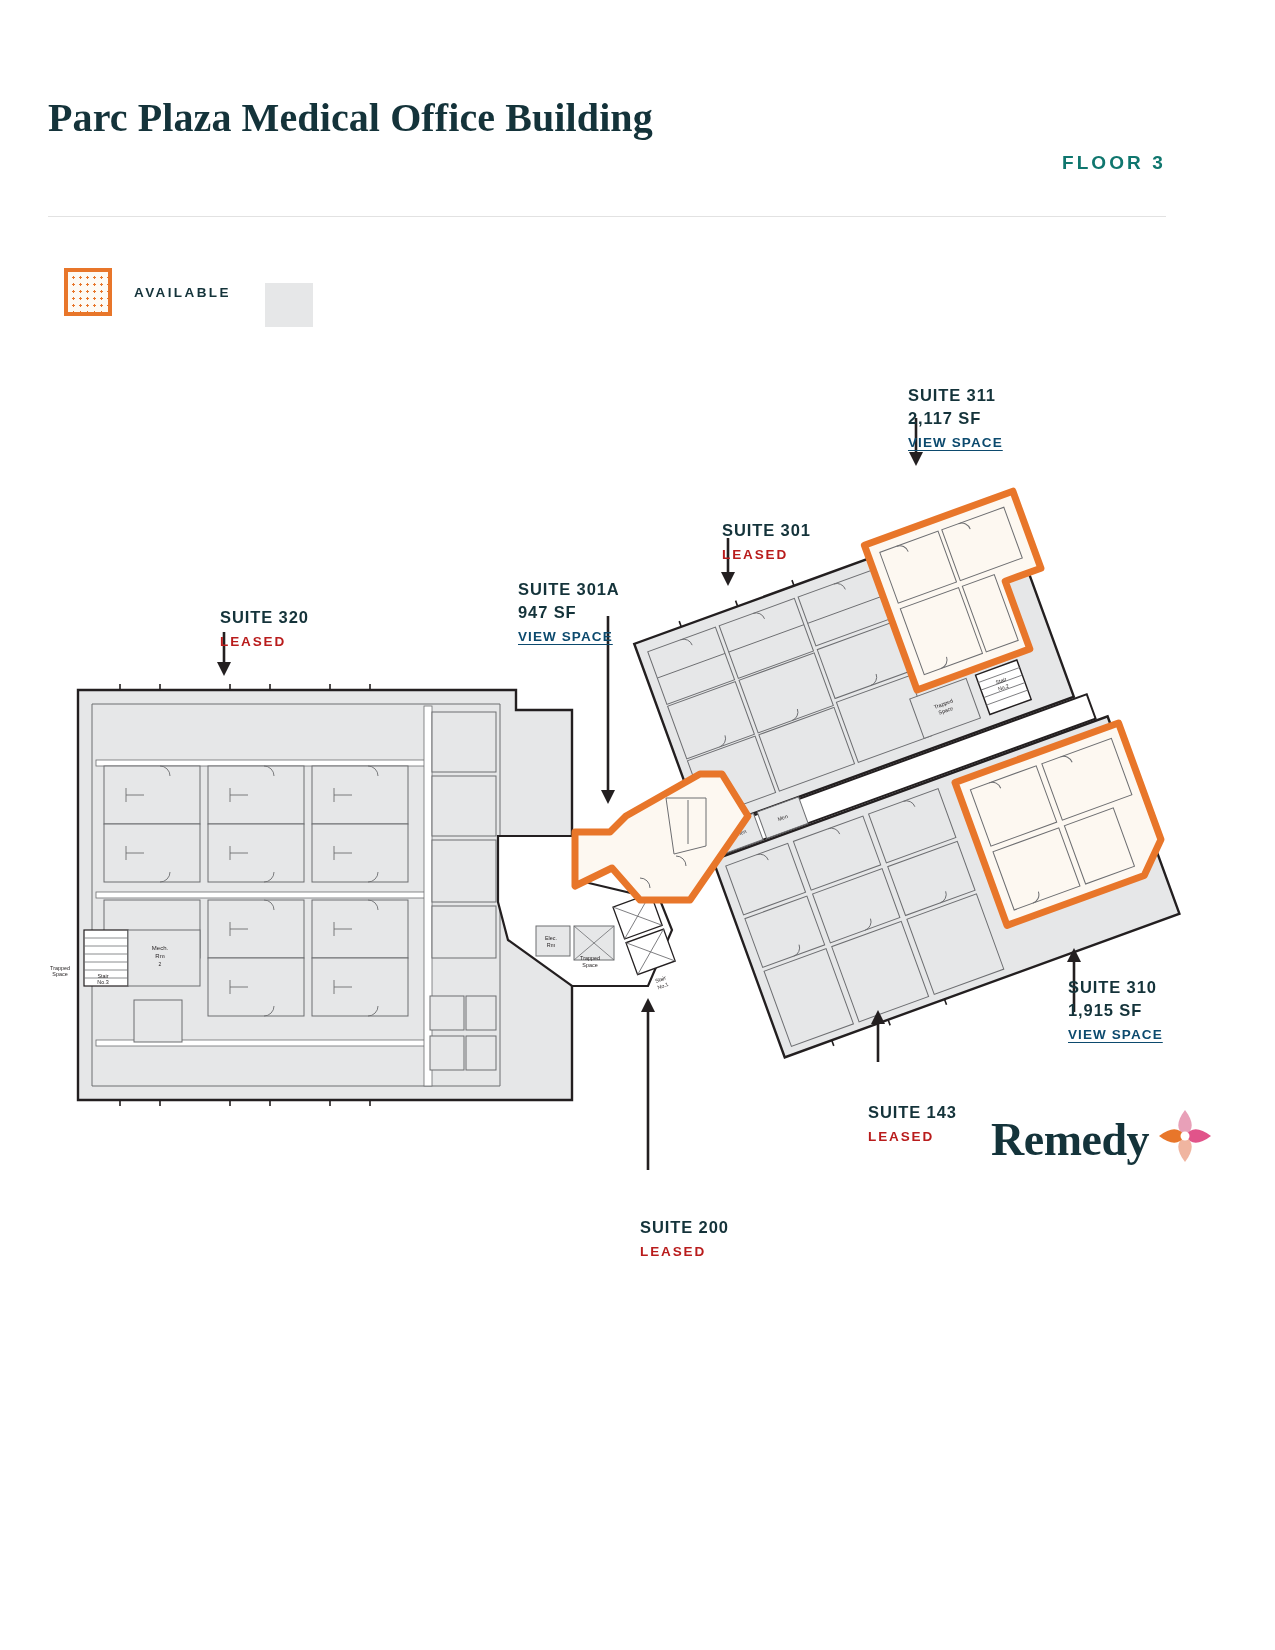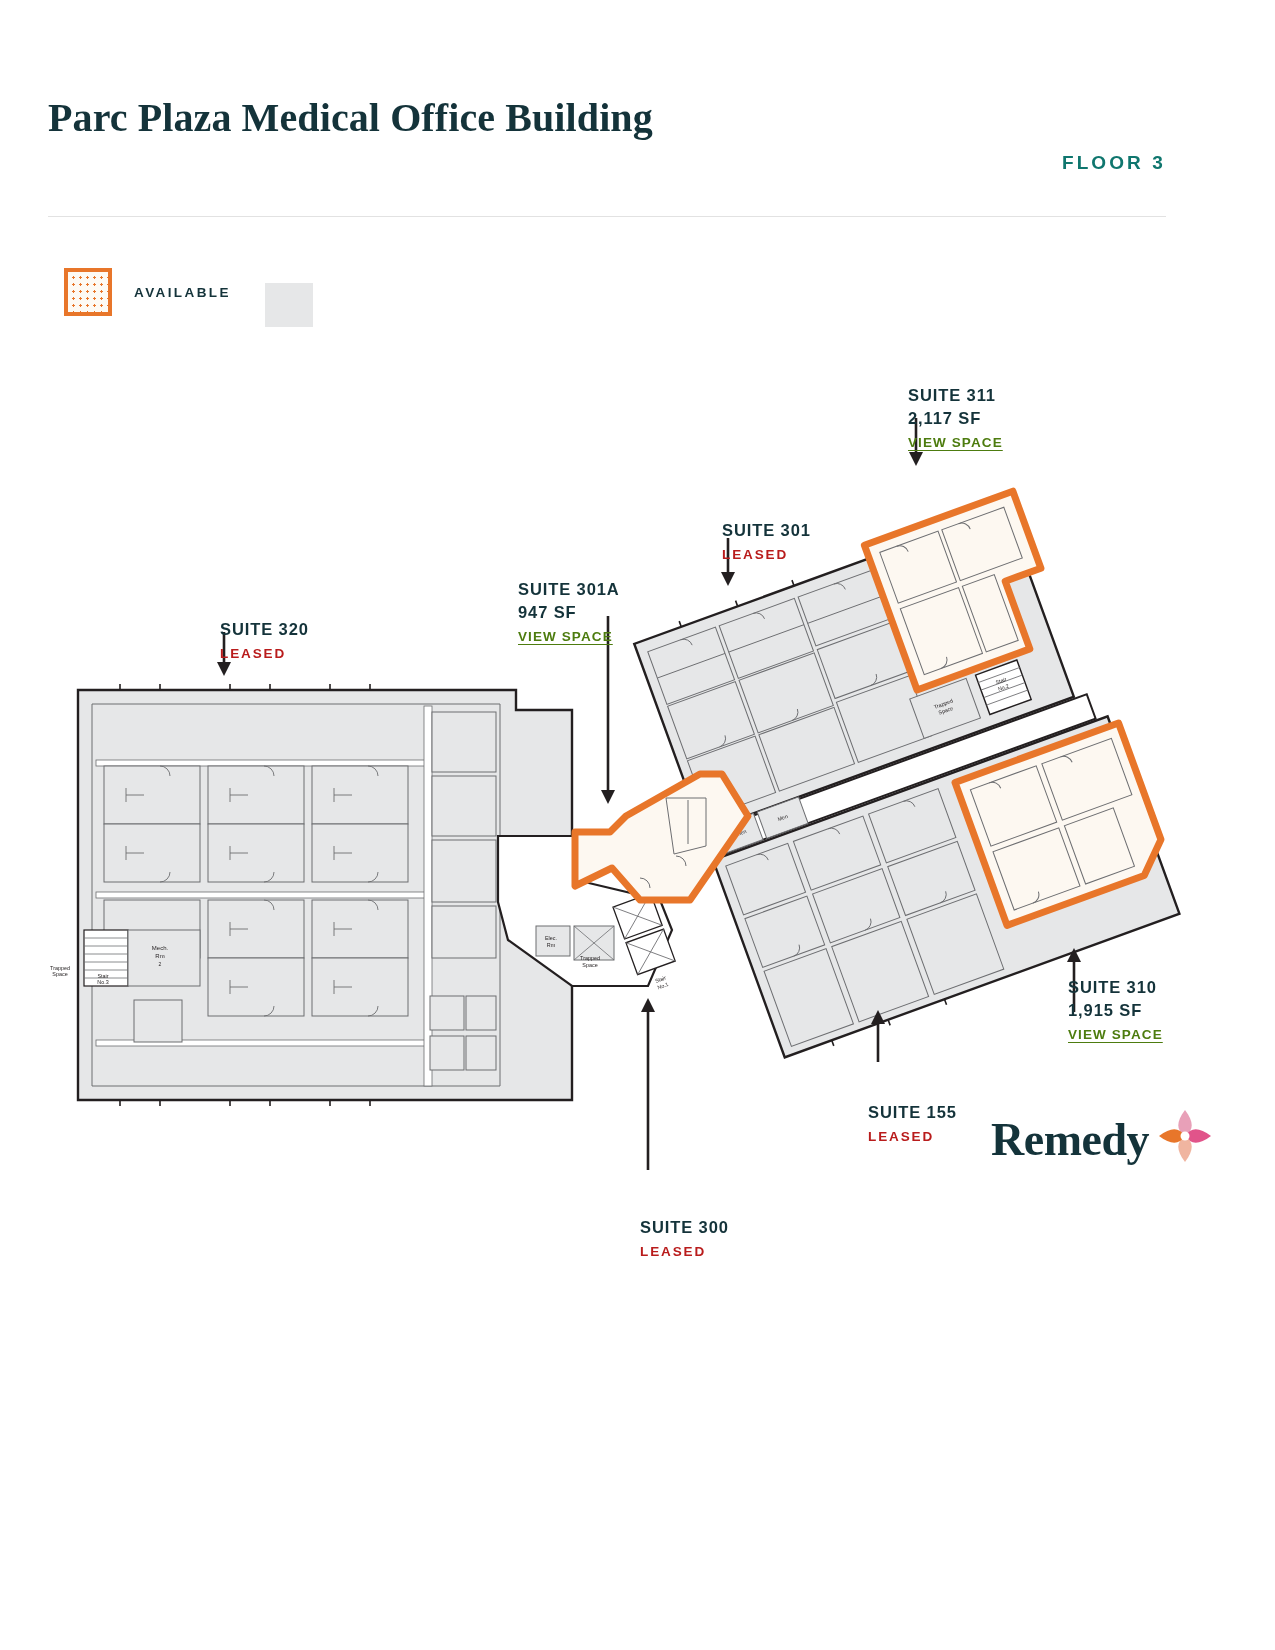--- a/index.html
+++ b/index.html
@@ -47,21 +47,21 @@
   .sw-leased {
     position: absolute; left: 265px; top: 283px;
     width: 48px; height: 44px; background: #e6e7e8;
   }
 
   
   .callout { position: absolute; margin-top: 36px; }
   .c-suite { font-size: 16.5px; font-weight: 700; color: #14333a; letter-spacing: .9px; white-space: nowrap; }
   .c-sf    { font-size: 16.5px; font-weight: 700; color: #14333a; letter-spacing: .9px; white-space: nowrap; margin-top: 4px;}
   .c-leased{ font-size: 13.5px; font-weight: 700; color: #b91c1c; letter-spacing: 1.9px; white-space: nowrap; margin-top: 7px;}
-  .c-link  { font-size: 13.5px; font-weight: 700; color: #4d7c0f; letter-spacing: 1.1px;
+  .c-link  { font-size: 13.5px; font-weight: 700; color: #0c4a6e; letter-spacing: 1.1px;
              white-space: nowrap; margin-top: 7px; text-decoration: underline;
              text-underline-offset: 3px; cursor: pointer; display:inline-block;}
 
   
   .arrows { position: absolute; left: 0; top: 0; width: 1275px; height: 1650px; pointer-events: none; }
 
   
   .plan { position: absolute; left: 0; top: 0; width: 1275px; height: 1650px; }
 
   
@@ -334,38 +334,38 @@
     <div class="c-suite">SUITE 301</div>
     <div class="c-leased">LEASED</div>
   </div>
 
   <div class="callout" style="left:518px; top:544px;">
     <div class="c-suite">SUITE 301A</div>
     <div class="c-sf">947 SF</div>
     <a class="c-link">VIEW SPACE</a>
   </div>
 
-  <div class="callout" style="left:220px; top:584px;">
+  <div class="callout" style="left:220px; top:572px;">
     <div class="c-suite">SUITE 320</div>
     <div class="c-leased">LEASED</div>
   </div>
 
   <div class="callout" style="left:1068px; top:942px;">
     <div class="c-suite">SUITE 310</div>
     <div class="c-sf">1,915 SF</div>
     <a class="c-link">VIEW SPACE</a>
   </div>
 
   <div class="callout" style="left:868px; top:1067px;">
-    <div class="c-suite">SUITE 155</div>
+    <div class="c-suite">SUITE 143</div>
     <div class="c-leased">LEASED</div>
   </div>
 
   <div class="callout" style="left:640px; top:1182px;">
-    <div class="c-suite">SUITE 300</div>
+    <div class="c-suite">SUITE 200</div>
     <div class="c-leased">LEASED</div>
   </div>
 
   <div class="logo">
     <div class="logo-word">Remedy</div>
     <svg class="logo-mark" width="64" height="64" viewBox="0 0 64 64">
       <g transform="translate(32,32)">
         <path d="M0,-26 C9,-14 9,-6 0,0 C-9,-6 -9,-14 0,-26 Z" fill="#e8a0b8"></path>
         <path d="M26,0 C14,9 6,9 0,0 C6,-9 14,-9 26,0 Z" fill="#e1548a"></path>
         <path d="M0,26 C-9,14 -9,6 0,0 C9,6 9,14 0,26 Z" fill="#f0b5a0"></path>

